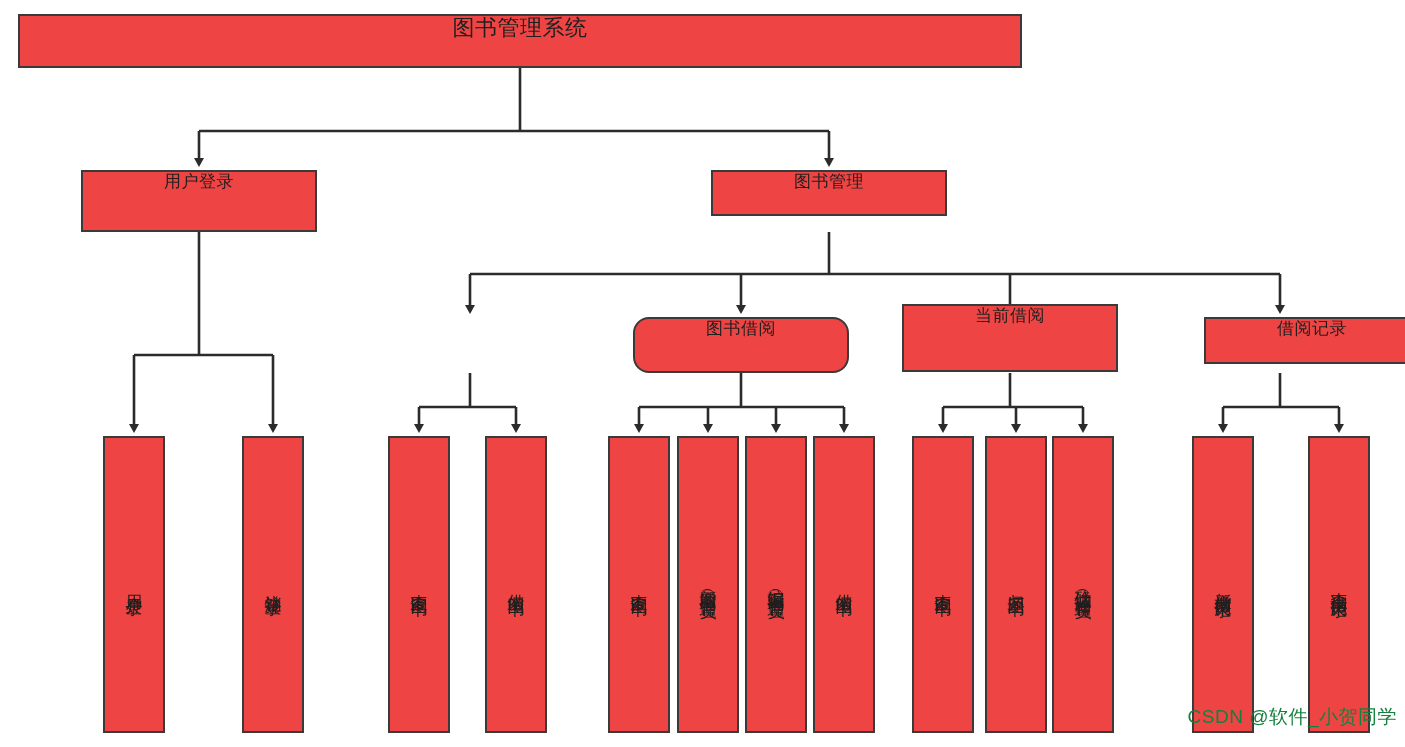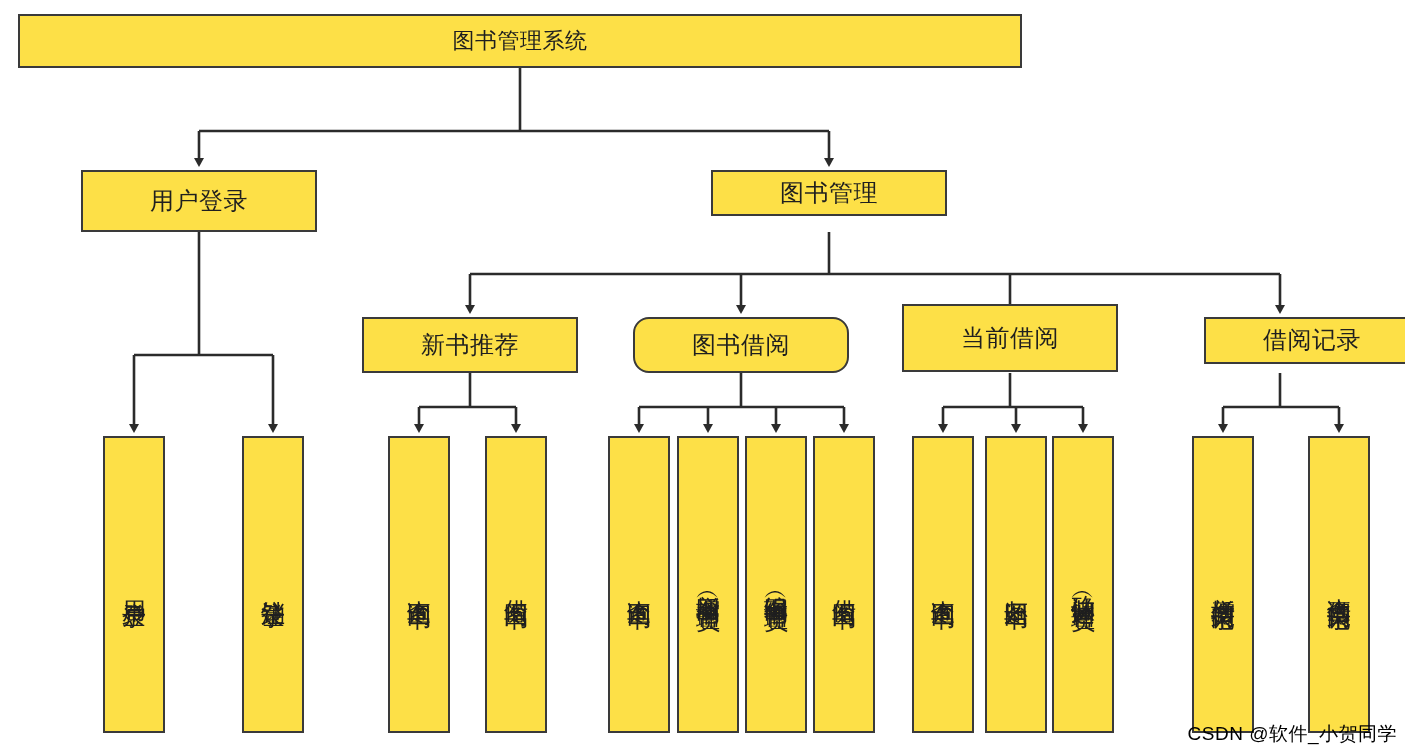--- a/index.html
+++ b/index.html
@@ -22,49 +22,48 @@
     position: absolute;
     left: 0;
     top: 0;
     width: 1405px;
     height: 747px;
     pointer-events: none;
   }
   .node {
     position: absolute;
     box-sizing: border-box;
-    background: #fde047;
+    background: #ef4444;
     border: 2.5px solid #3a3a3a;
     display: flex;
-    align-items: center;
     justify-content: center;
     z-index: 2;
   }
   .node-label {
-    font-size: 24px;
+    font-size: 17px;
     line-height: 1.12;
     letter-spacing: 0.5px;
     color: #1f1f1f;
     white-space: nowrap;
     text-align: center;
   }
   .node.vertical .node-label {
     writing-mode: vertical-rl;
     text-orientation: upright;
     letter-spacing: 2px;
     line-height: 1;
   }
   .node.root .node-label { font-size: 22px; }
 
   #watermark {
     position: absolute;
     right: 8px;
-    bottom: 0;
+    bottom: 17px;
     font-size: 19px;
-    color: #000000;
+    color: #15803d;
     letter-spacing: 0.5px;
     z-index: 5;
     white-space: nowrap;
     margin-top: 8px;
   }
 </style>
 </head>
 <body>
 
 <div id="canvas">
@@ -116,23 +115,20 @@
     <span class="node-label">图书管理系统</span>
   </div>
 
   <div class="node" style="left:81px; top:170px; width:236px; height:62px;">
     <span class="node-label">用户登录</span>
   </div>
   <div class="node" style="left:711px; top:170px; width:236px; height:46px;">
     <span class="node-label">图书管理</span>
   </div>
 
-  <div class="node" style="left:362px; top:317px; width:216px; height:56px;">
-    <span class="node-label">新书推荐</span>
-  </div>
   <div class="node" style="left:633px; top:317px; width:216px; height:56px;border-radius:16px;">
     <span class="node-label">图书借阅</span>
   </div>
   <div class="node" style="left:902px; top:304px; width:216px; height:68px;">
     <span class="node-label">当前借阅</span>
   </div>
   <div class="node" style="left:1172px; top:317px; width:216px; height:47px;margin-left:32px;">
     <span class="node-label">借阅记录</span>
   </div>
 

